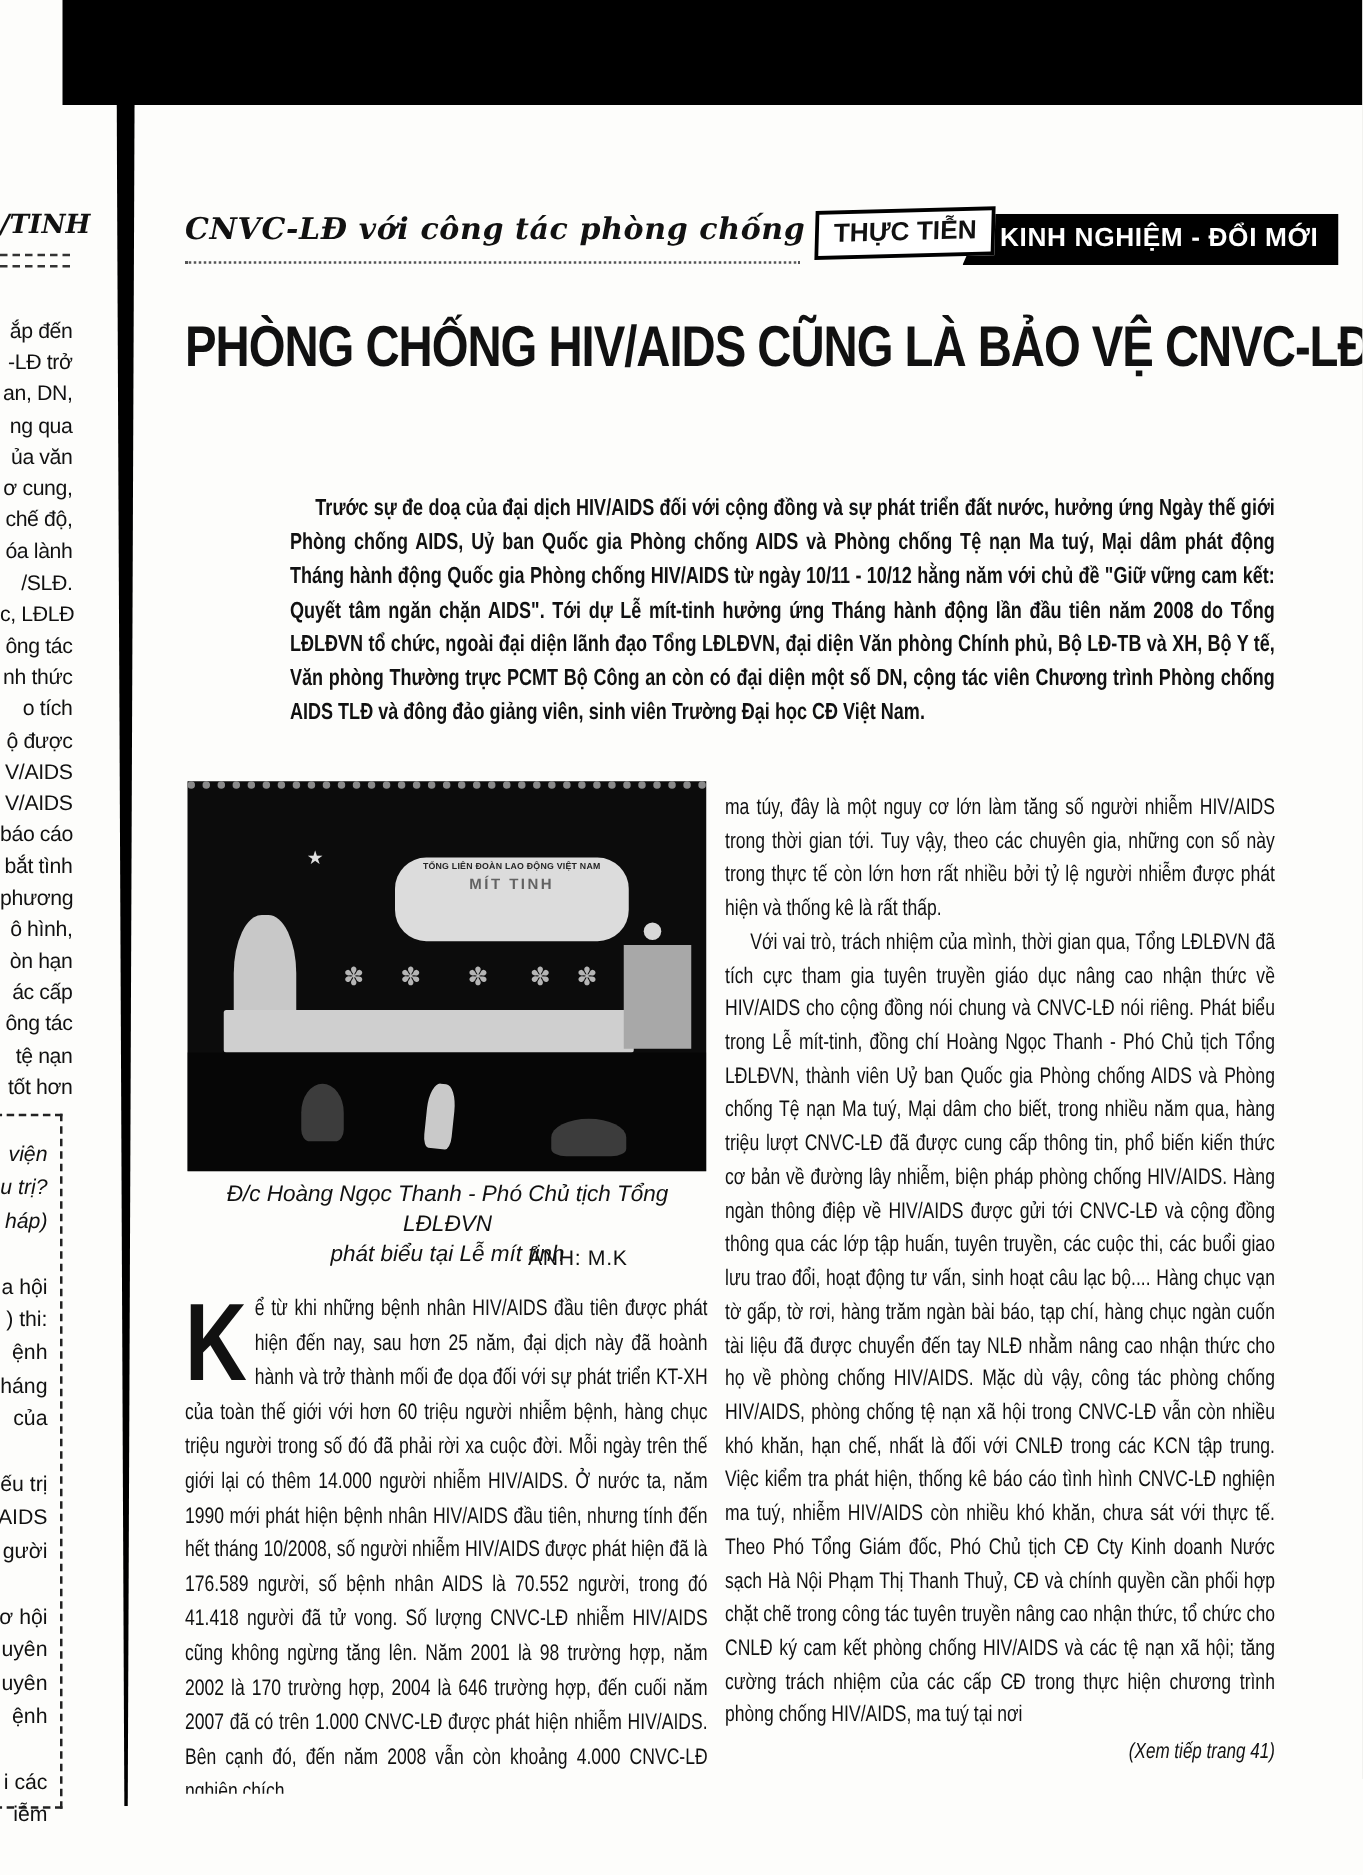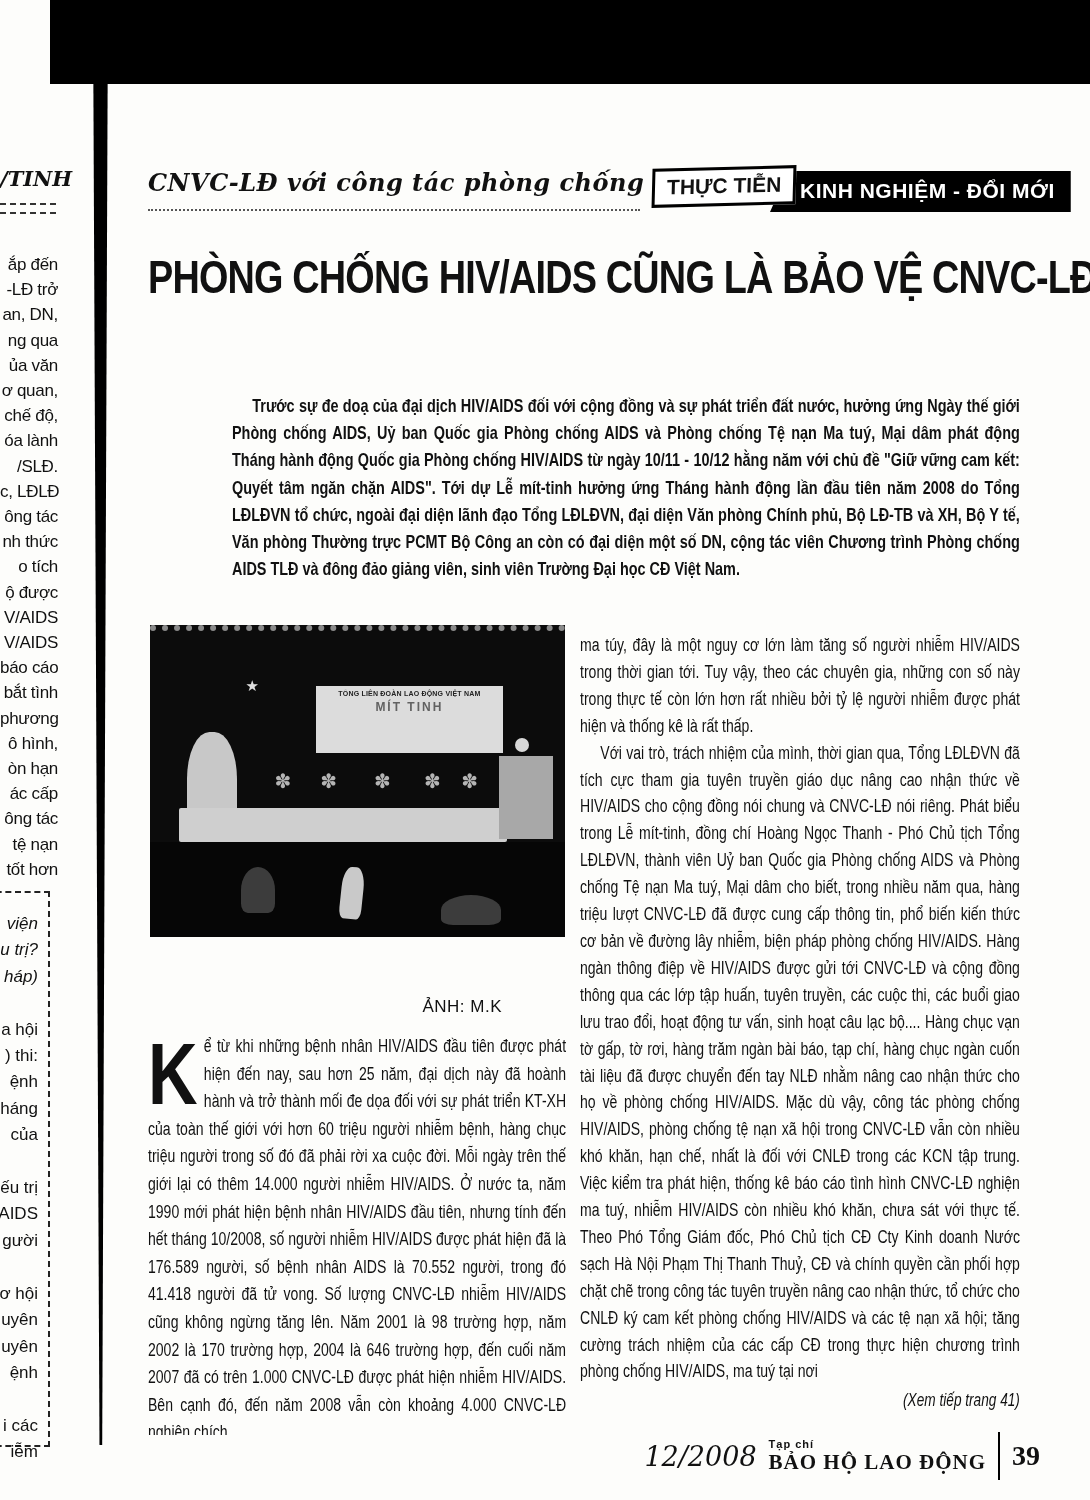--- a/index.html
+++ b/index.html
@@ -43,21 +43,21 @@
   .byline{position:absolute;left:148px;top:336px;width:852px;text-align:right;
         font-family:"Liberation Serif",serif;font-weight:bold;font-size:19px;letter-spacing:3px;}
   .lead-wrap{position:absolute;left:232px;top:392px;width:788px;height:222px;overflow:hidden;}
   .lead-inner{width:1010px;transform:scaleX(0.78);transform-origin:top left;
         font-weight:bold;font-size:18.5px;line-height:27.2px;text-align:justify;text-indent:26px;}
   
   .photo{position:absolute;left:150px;top:625px;width:415px;height:312px;background:#0c0c0c;
         border-top:6px dotted #8a8a8a;box-sizing:border-box;overflow:hidden;}
   .ph-star{position:absolute;left:23%;top:15%;color:#e0e0e0;font-size:15px;}
   .ph-banner{position:absolute;left:40%;top:18%;width:45%;height:22%;background:#dcdcdc;
-        text-align:center;overflow:hidden;}
+        text-align:center;overflow:hidden;border-radius:25px;}
   .ph-banner .l1{font-size:7px;font-weight:bold;color:#222;margin-top:4px;letter-spacing:0.2px;white-space:nowrap;}
   .ph-banner .l2{font-size:12px;font-weight:bold;color:#444;margin-top:3px;letter-spacing:2px;opacity:0.8;}
   .ph-statue{position:absolute;left:9%;top:33%;width:12%;height:34%;background:#c8c8c8;
         border-radius:45% 45% 8% 8%;}
   .ph-plant{position:absolute;top:45%;color:#b5b5b5;font-size:20px;}
   .ph-table{position:absolute;left:7%;top:58%;width:79%;height:11%;background:#cfcfcf;border-radius:2px;}
   .ph-podium{position:absolute;left:84%;top:41%;width:13%;height:27%;background:#a8a8a8;}
   .ph-speaker{position:absolute;left:88%;top:35%;width:14px;height:14px;background:#d8d8d8;border-radius:50%;}
   .ph-fg{position:absolute;left:0;bottom:0;width:100%;height:31%;background:#060606;}
   .ph-head{position:absolute;background:#3c3c3c;border-radius:50% 50% 20% 20%;}
@@ -97,21 +97,21 @@
 
   <div class="margin-strip">
     <div class="margin-head">/TINH</div>
     <div class="margin-dashes"></div>
     <div class="margin-list">
         <span>ắp đến</span>
         <span>-LĐ trở</span>
         <span>an, DN,</span>
         <span>ng qua</span>
         <span>ủa văn</span>
-        <span>ơ quan,</span>
+        <span>ơ cung,</span>
         <span>chế độ,</span>
         <span>óa lành</span>
         <span>/SLĐ.</span>
         <span>c, LĐLĐ</span>
         <span>ông tác</span>
         <span>nh thức</span>
         <span>o tích</span>
         <span>ộ được</span>
         <span>V/AIDS</span>
         <span>V/AIDS</span>
@@ -180,39 +180,34 @@
     <span class="ph-plant" style="left:66%">✽</span>
     <span class="ph-plant" style="left:75%">✽</span>
     <div class="ph-table"></div>
     <div class="ph-podium"></div>
     <div class="ph-speaker"></div>
     <div class="ph-fg"></div>
     <div class="ph-head" style="left:22%;bottom:8%;width:34px;height:46px;"></div>
     <div class="ph-head" style="left:70%;bottom:4%;width:60px;height:30px;"></div>
     <div class="ph-light"></div>
   </div>
+  <div class="caption">
+    <span>Đ/c Hoàng Ngọc Thanh - Phó Chủ tịch Tổng LĐLĐVN</span><br>
+    <span>phát biểu tại Lễ mít tinh</span>
+  </div>
   <div class="credit">ẢNH: M.K</div>
 
   <div class="colL-wrap">
     <div class="colL">
       <span class="dropcap">K</span><span>ể từ khi những bệnh nhân HIV/AIDS đầu tiên được phát hiện đến nay, sau hơn 25 năm, đại dịch này đã hoành hành và trở thành mối đe dọa đối với sự phát triển KT-XH của toàn thế giới với hơn 60 triệu người nhiễm bệnh, hàng chục triệu người trong số đó đã phải rời xa cuộc đời. Mỗi ngày trên thế giới lại có thêm 14.000 người nhiễm HIV/AIDS. Ở nước ta, năm 1990 mới phát hiện bệnh nhân HIV/AIDS đầu tiên, nhưng tính đến hết tháng 10/2008, số người nhiễm HIV/AIDS được phát hiện đã là 176.589 người, số bệnh nhân AIDS là 70.552 người, trong đó 41.418 người đã tử vong. Số lượng CNVC-LĐ nhiễm HIV/AIDS cũng không ngừng tăng lên. Năm 2001 là 98 trường hợp, năm 2002 là 170 trường hợp, 2004 là 646 trường hợp, đến cuối năm 2007 đã có trên 1.000 CNVC-LĐ được phát hiện nhiễm HIV/AIDS. Bên cạnh đó, đến năm 2008 vẫn còn khoảng 4.000 CNVC-LĐ nghiện chích</span>
     </div>
   </div>
 
   <div class="colR-wrap">
     <div class="colR">
       <div class="p1">ma túy, đây là một nguy cơ lớn làm tăng số người nhiễm HIV/AIDS trong thời gian tới. Tuy vậy, theo các chuyên gia, những con số này trong thực tế còn lớn hơn rất nhiều bởi tỷ lệ người nhiễm được phát hiện và thống kê là rất thấp.</div>
       <div class="p2">Với vai trò, trách nhiệm của mình, thời gian qua, Tổng LĐLĐVN đã tích cực tham gia tuyên truyền giáo dục nâng cao nhận thức về HIV/AIDS cho cộng đồng nói chung và CNVC-LĐ nói riêng. Phát biểu trong Lễ mít-tinh, đồng chí Hoàng Ngọc Thanh - Phó Chủ tịch Tổng LĐLĐVN, thành viên Uỷ ban Quốc gia Phòng chống AIDS và Phòng chống Tệ nạn Ma tuý, Mại dâm cho biết, trong nhiều năm qua, hàng triệu lượt CNVC-LĐ đã được cung cấp thông tin, phổ biến kiến thức cơ bản về đường lây nhiễm, biện pháp phòng chống HIV/AIDS. Hàng ngàn thông điệp về HIV/AIDS được gửi tới CNVC-LĐ và cộng đồng thông qua các lớp tập huấn, tuyên truyền, các cuộc thi, các buổi giao lưu trao đổi, hoạt động tư vấn, sinh hoạt câu lạc bộ.... Hàng chục vạn tờ gấp, tờ rơi, hàng trăm ngàn bài báo, tạp chí, hàng chục ngàn cuốn tài liệu đã được chuyển đến tay NLĐ nhằm nâng cao nhận thức cho họ về phòng chống HIV/AIDS. Mặc dù vậy, công tác phòng chống HIV/AIDS, phòng chống tệ nạn xã hội trong CNVC-LĐ vẫn còn nhiều khó khăn, hạn chế, nhất là đối với CNLĐ trong các KCN tập trung. Việc kiểm tra phát hiện, thống kê báo cáo tình hình CNVC-LĐ nghiện ma tuý, nhiễm HIV/AIDS còn nhiều khó khăn, chưa sát với thực tế. Theo Phó Tổng Giám đốc, Phó Chủ tịch CĐ Cty Kinh doanh Nước sạch Hà Nội Phạm Thị Thanh Thuỷ, CĐ và chính quyền cần phối hợp chặt chẽ trong công tác tuyên truyền nâng cao nhận thức, tổ chức cho CNLĐ ký cam kết phòng chống HIV/AIDS và các tệ nạn xã hội; tăng cường trách nhiệm của các cấp CĐ trong thực hiện chương trình phòng chống HIV/AIDS, ma tuý tại nơi</div>
       <div class="continuation">(Xem tiếp trang 41)</div>
     </div>
   </div>
 
-  <div class="footer">
-    <div class="f-issue">12/2008</div>
-    <div class="f-mag">
-      <div class="small">Tạp chí</div>
-      <div class="name">BẢO HỘ LAO ĐỘNG</div>
-    </div>
-    <div class="f-divider"></div>
-    <div class="f-page">39</div>
-  </div>
 
 </div>
 
 </body></html>

